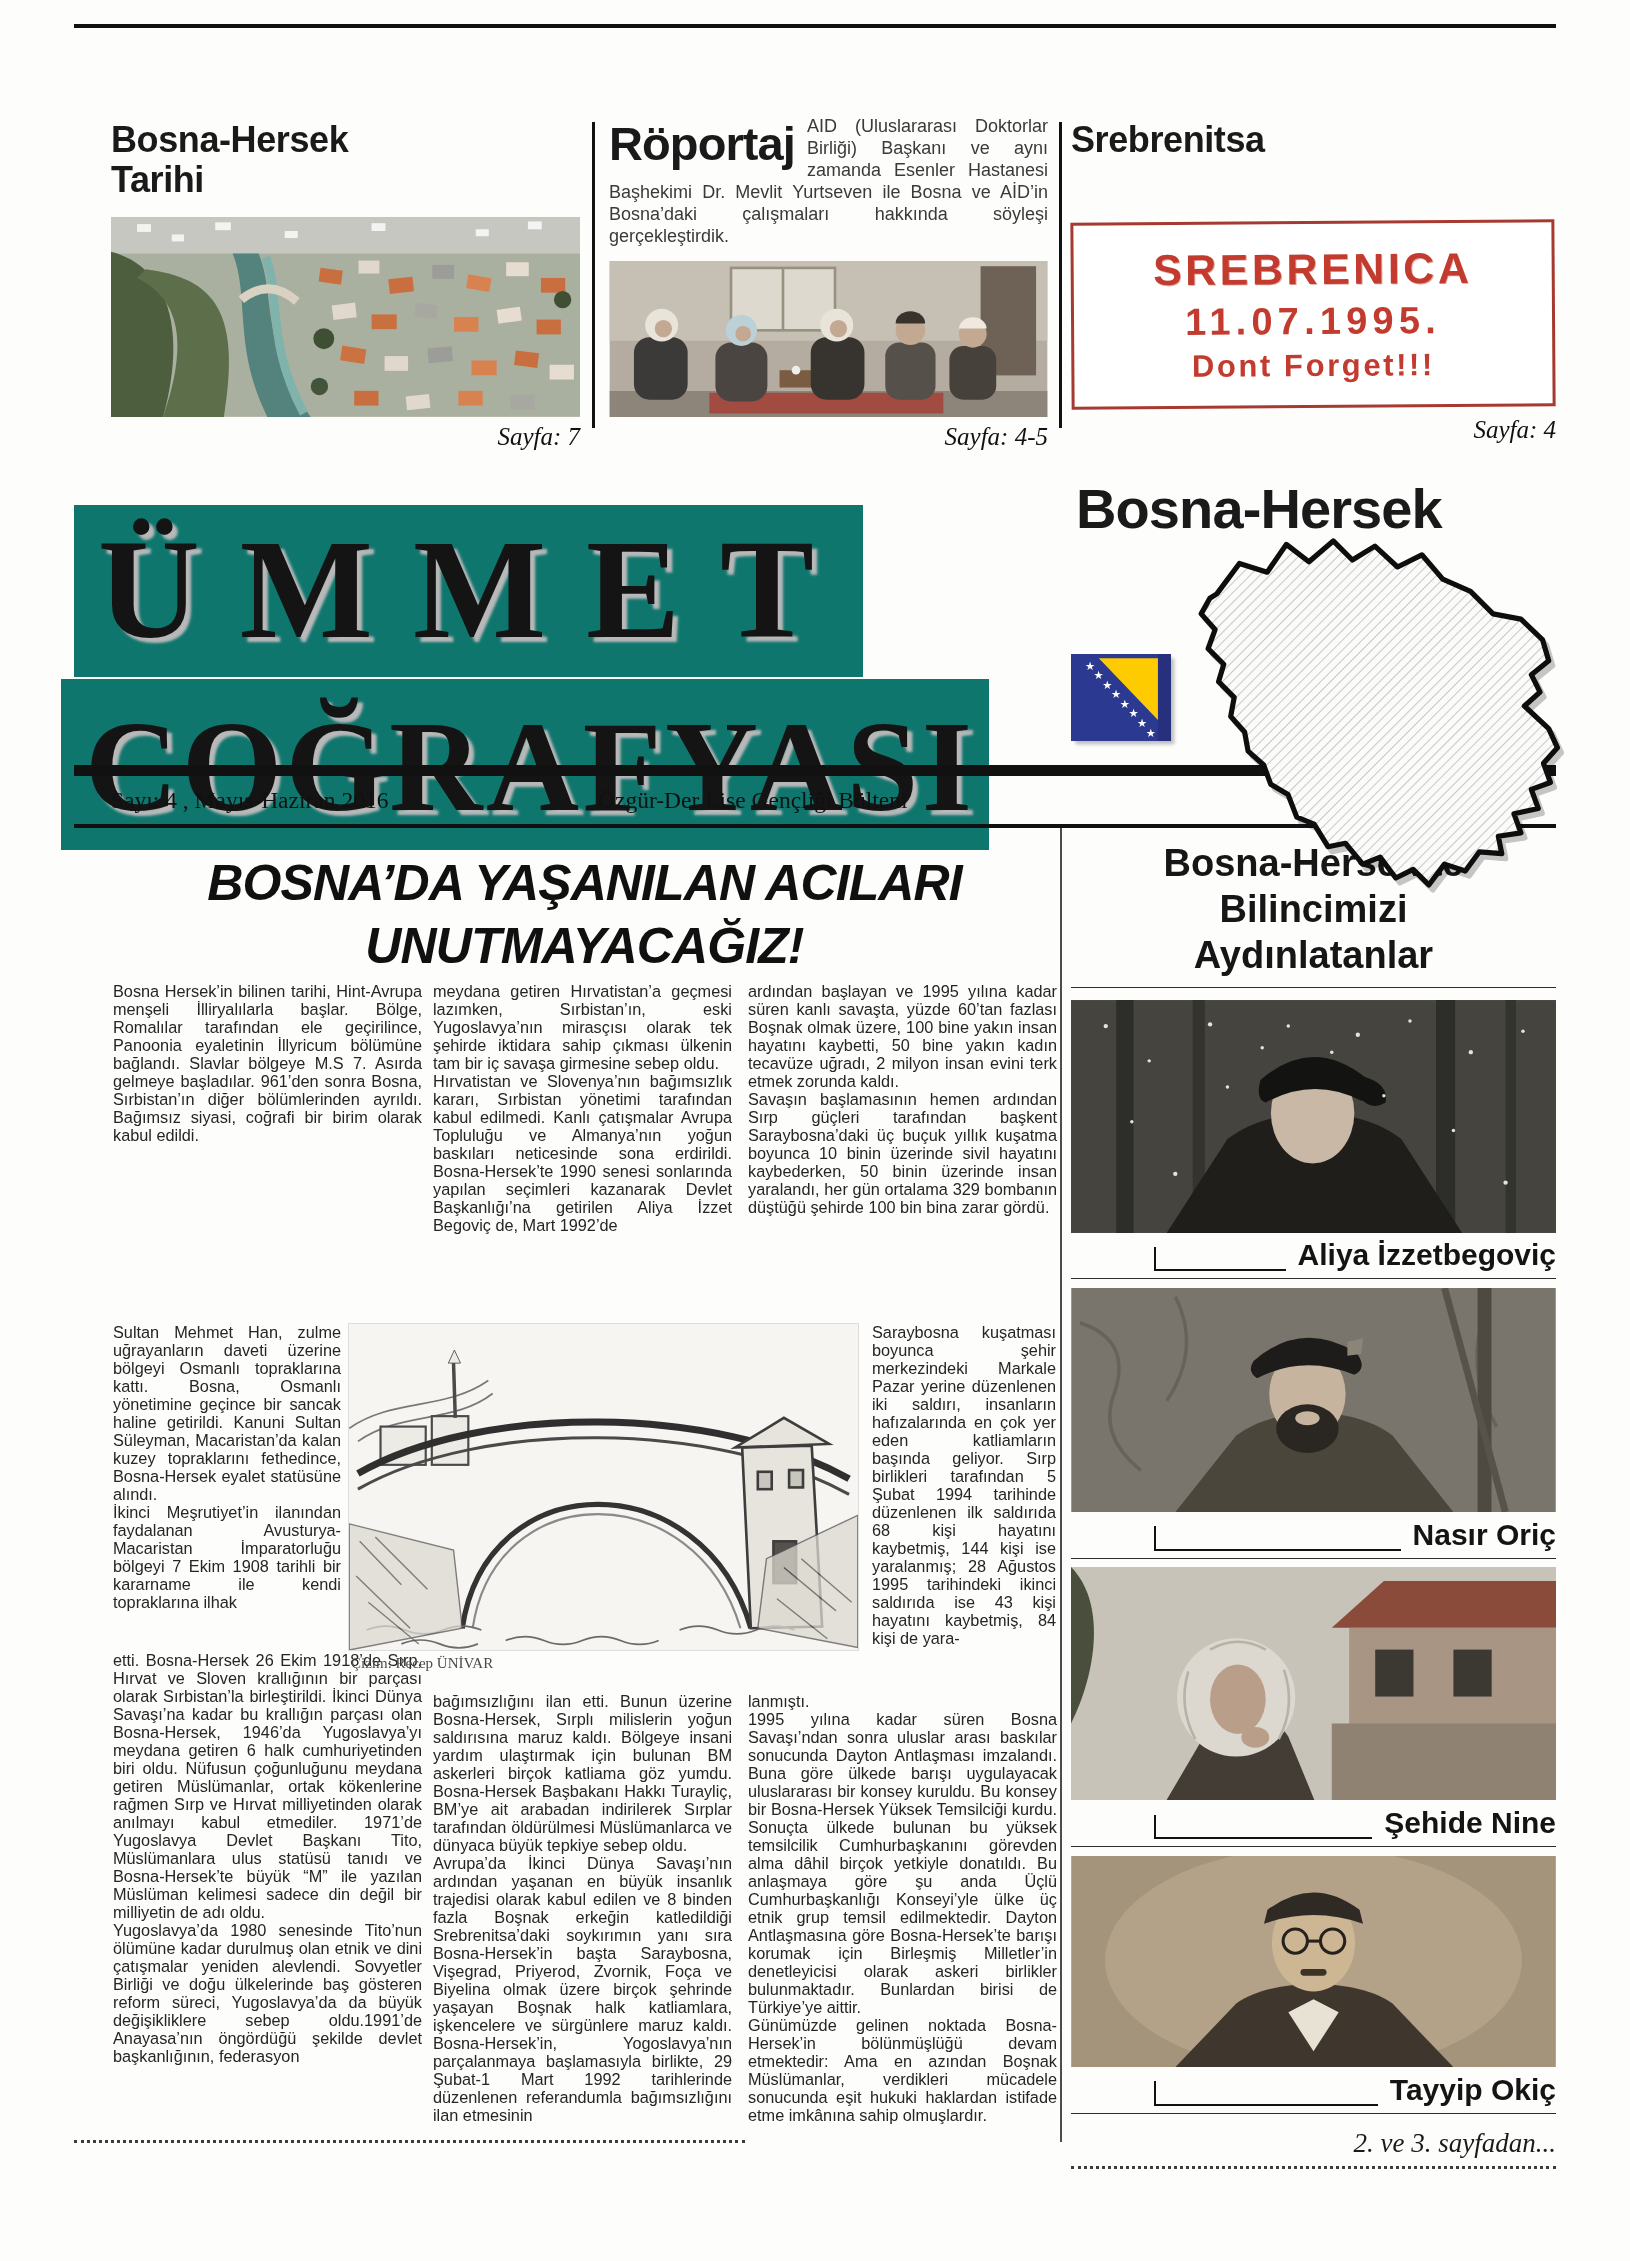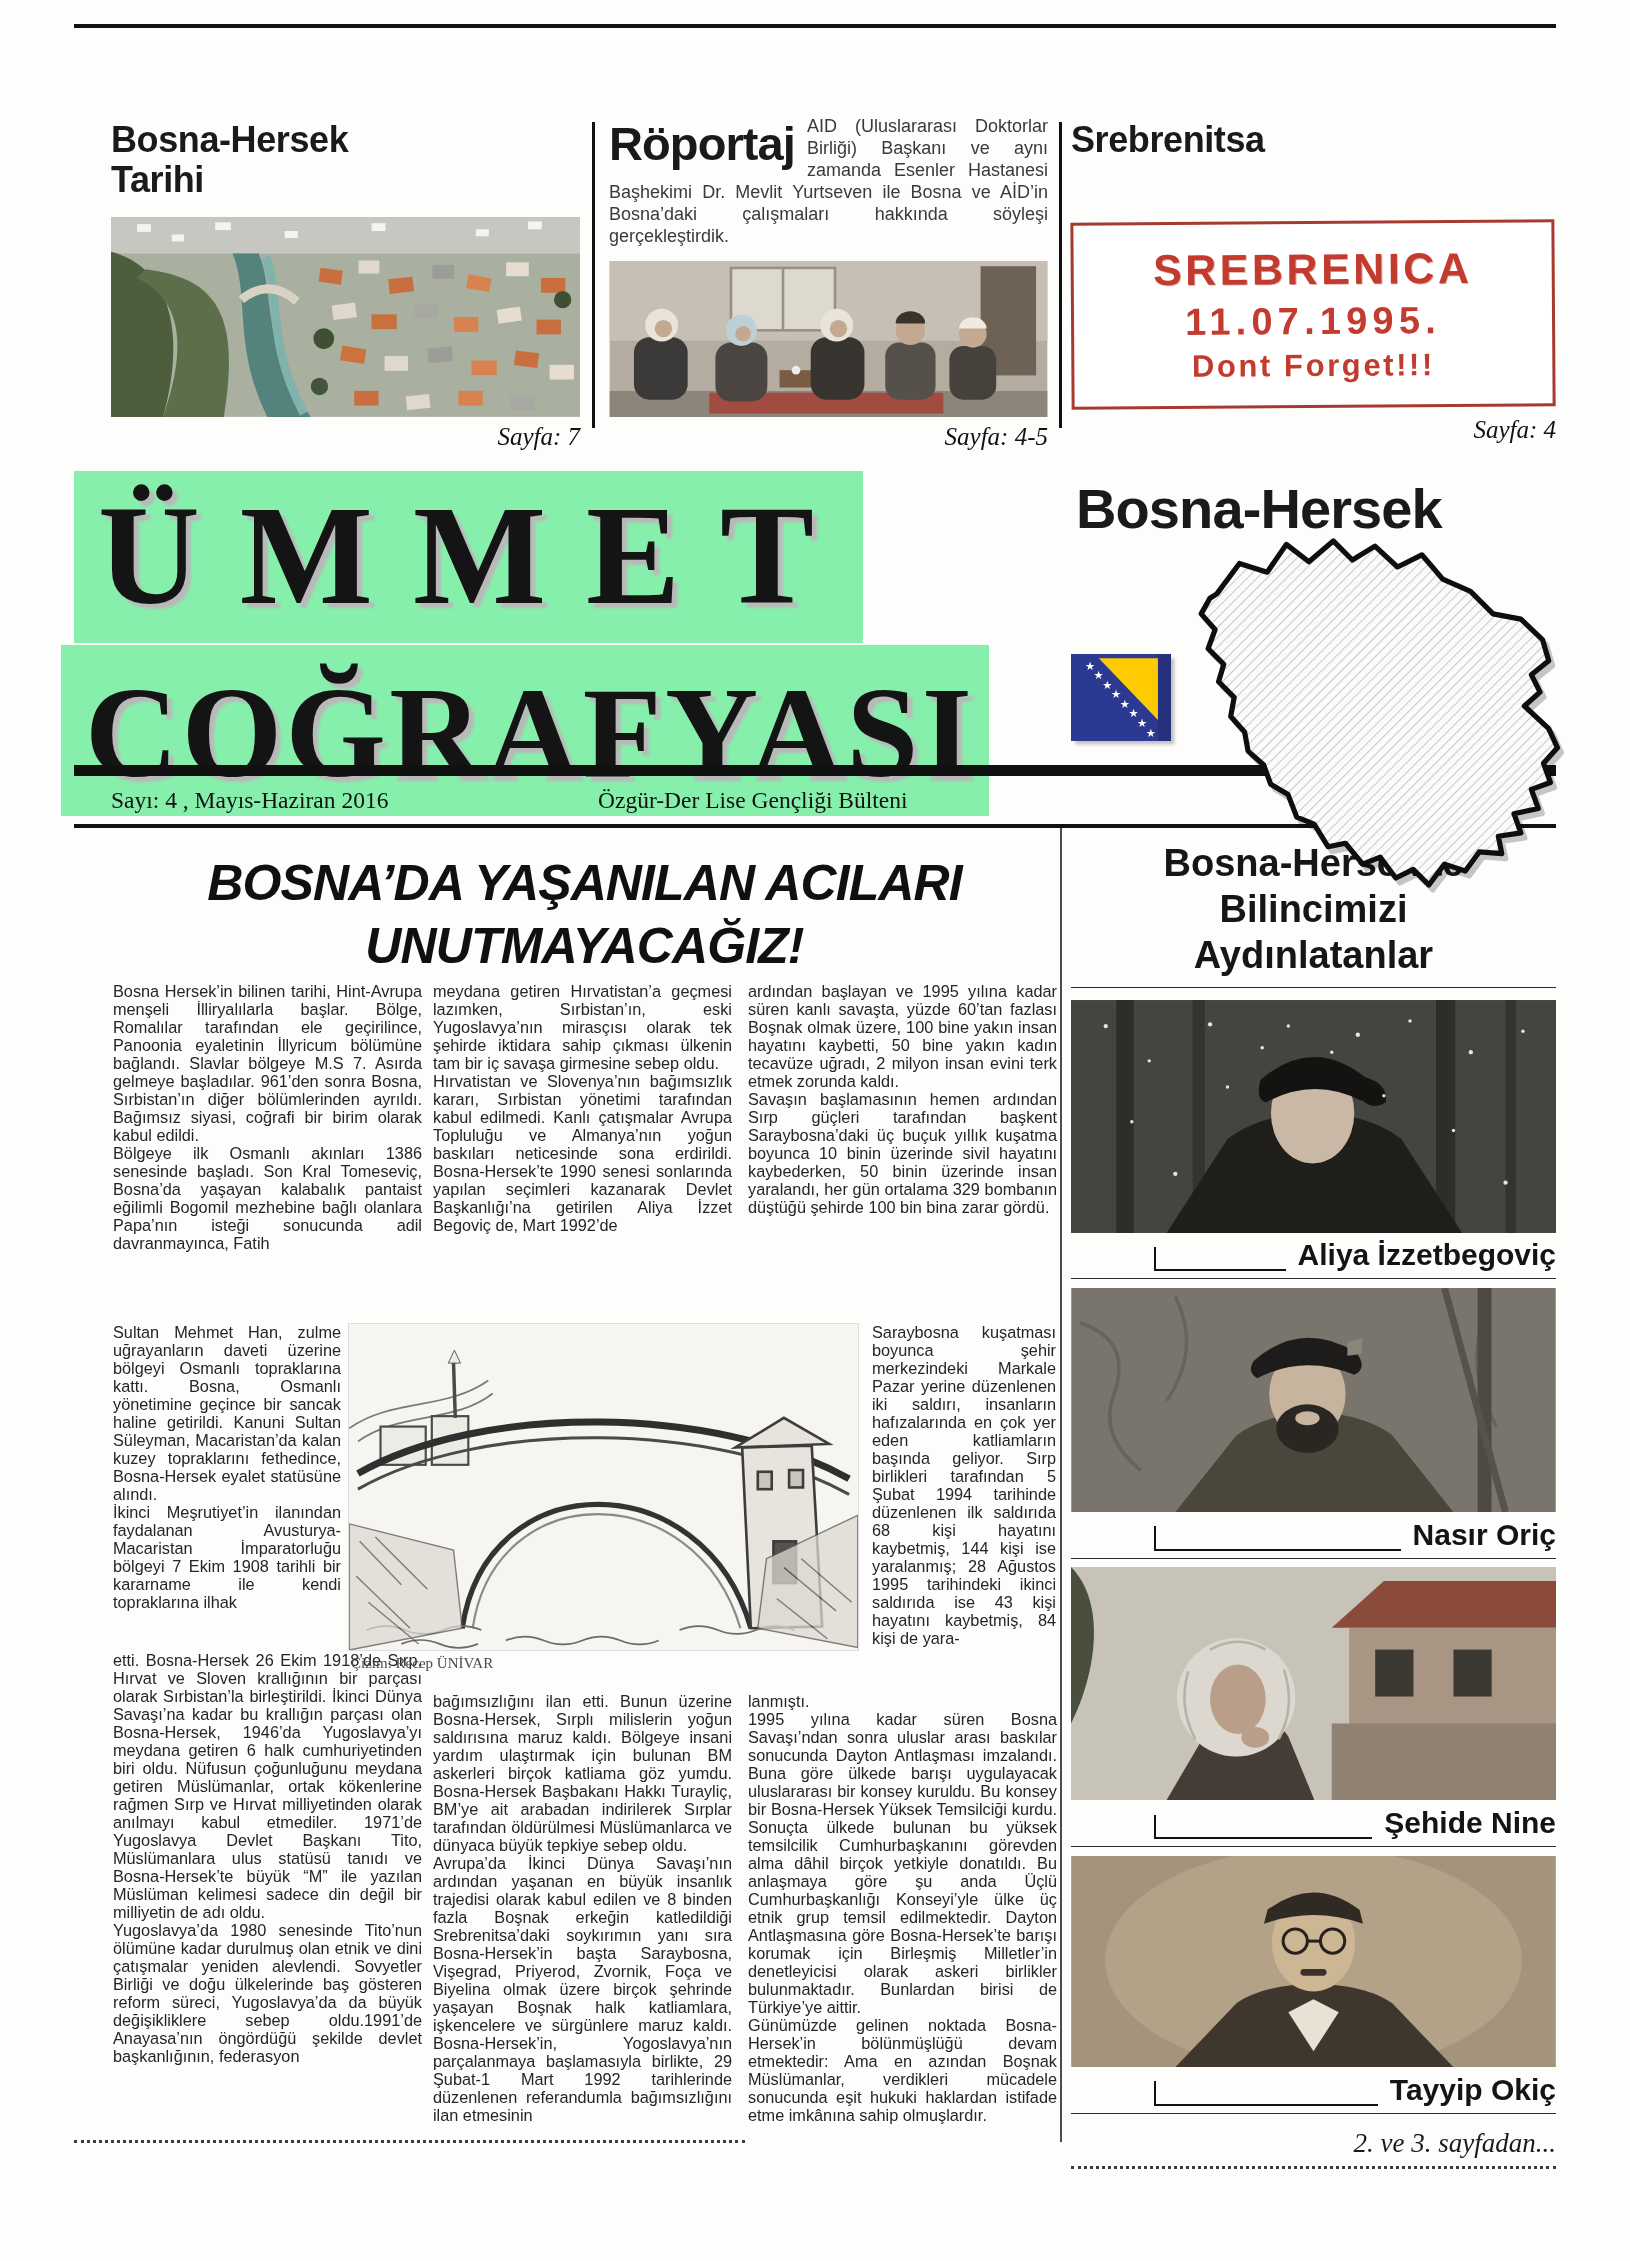--- a/index.html
+++ b/index.html
@@ -13,21 +13,21 @@
   .rop-title{float:left;font-weight:bold;font-size:47px;letter-spacing:-0.9px;color:#1a1a1a;
              margin:0 12px 3.5px 0;line-height:1;padding-top:5.2px;}
   .rop-desc{font-size:18px;line-height:22px;color:#3a3a3a;text-align:justify;}
   .stampbox{border:3.5px solid #a63a31;background:#fff;display:flex;flex-direction:column;
             align-items:center;justify-content:center;gap:5.2px;transform:rotate(-0.4deg);}
   .stamp1{font-weight:900;font-size:43px;letter-spacing:3.5px;color:#c23b2e;text-shadow:0.9px 0.9px 0 #e2a9a2;}
   .stamp2{font-weight:900;font-size:38px;letter-spacing:5.2px;color:#c23b2e;}
   .stamp3{font-weight:900;font-size:31px;letter-spacing:2.6px;color:#c23b2e;}
   
   .mast{font-family:"Liberation Serif",serif;font-weight:bold;color:#141414;line-height:1;
-        background:#86efac;text-shadow:5.2px 5.2px 2.6px #b9b9b9;display:inline-block;}
+        background:#0f766e;text-shadow:5.2px 5.2px 2.6px #b9b9b9;display:inline-block;margin-top:34px;}
   #mast1{font-size:141px;letter-spacing:40px;padding:14px 8.7px 17.4px 24px;}
   #mast2{font-size:129px;letter-spacing:3.5px;padding:22.6px 14px 19px 24px;}
   #region-title{font-weight:bold;font-size:56px;letter-spacing:-0.9px;color:#1a1a1a;}
   .issue-line{font-family:"Liberation Serif",serif;font-size:23.5px;color:#111;}
   
   #headline{width:943px;text-align:center;font-weight:bold;font-style:italic;
             font-size:50px;line-height:63px;color:#101010;letter-spacing:-0.9px;}
   .bodytext{font-size:16.3px;line-height:18px;text-align:justify;color:#252525;}
   .bodytext p{margin:0;}
   .caption{font-family:"Liberation Serif",serif;font-size:15px;color:#4a4a4a;}
@@ -197,21 +197,20 @@
   <div class="abs rule" style="left:74px;top:824px;width:1482px;height:3.5px;"></div>
 
   <div class="abs" style="left:113px;top:836px;width:943px;height:1443px;">
     <div id="headline" class="abs" style="left:0;top:15.6px;">
       <div>BOSNA’DA YAŞANILAN ACILARI</div>
       <div>UNUTMAYACAĞIZ!</div>
     </div>
 
     <div class="abs bodytext" style="left:0;top:146px;width:309px;">
       <p>Bosna Hersek’in bilinen tarihi, Hint-Avrupa menşeli İlliryalılarla başlar. Bölge, Romalılar tarafından ele geçirilince, Panoonia eyaletinin İllyricum bölümüne bağlandı. Slavlar bölgeye M.S 7. Asırda gelmeye başladılar. 961’den sonra Bosna, Sırbistan’ın diğer bölümlerinden ayrıldı. Bağımsız siyasi, coğrafi bir birim olarak kabul edildi.</p>
-      <p>Bölgeye ilk Osmanlı akınları 1386 senesinde başladı. Son Kral Tomeseviç, Bosna’da yaşayan kalabalık pantaist eğilimli Bogomil mezhebine bağlı olanlara Papa’nın isteği sonucunda adil davranmayınca, Fatih</p>
     </div>
     <div class="abs bodytext" style="left:0;top:487px;width:228px;">
       <p>Sultan Mehmet Han, zulme uğrayanların daveti üzerine bölgeyi Osmanlı topraklarına kattı. Bosna, Osmanlı yönetimine geçince bir sancak haline getirildi. Kanuni Sultan Süleyman, Macaristan’da kalan kuzey topraklarını fethedince, Bosna-Hersek eyalet statüsüne alındı.</p>
       <p>İkinci Meşrutiyet’in ilanından faydalanan Avusturya-Macaristan İmparatorluğu bölgeyi 7 Ekim 1908 tarihli bir kararname ile kendi topraklarına ilhak</p>
     </div>
     <div class="abs bodytext" style="left:0;top:815px;width:309px;">
       <p>etti. Bosna-Hersek 26 Ekim 1918’de Sırp, Hırvat ve Sloven krallığının bir parçası olarak Sırbistan’la birleştirildi. İkinci Dünya Savaşı’na kadar bu krallığın parçası olan Bosna-Hersek, 1946’da Yugoslavya’yı meydana getiren 6 halk cumhuriyetinden biri oldu. Nüfusun çoğunluğunu meydana getiren Müslümanlar, ortak kökenlerine rağmen Sırp ve Hırvat milliyetinden olarak anılmayı kabul etmediler. 1971’de Yugoslavya Devlet Başkanı Tito, Müslümanlara ulus statüsü tanıdı ve Bosna-Hersek’te büyük “M” ile yazılan Müslüman kelimesi sadece din değil bir milliyetin de adı oldu.</p>
       <p>Yugoslavya’da 1980 senesinde Tito’nun ölümüne kadar durulmuş olan etnik ve dini çatışmalar yeniden alevlendi. Sovyetler Birliği ve doğu ülkelerinde baş gösteren reform süreci, Yugoslavya’da da büyük değişikliklere sebep oldu.1991’de Anayasa’nın öngördüğü şekilde devlet başkanlığının, federasyon</p>
     </div>
 

